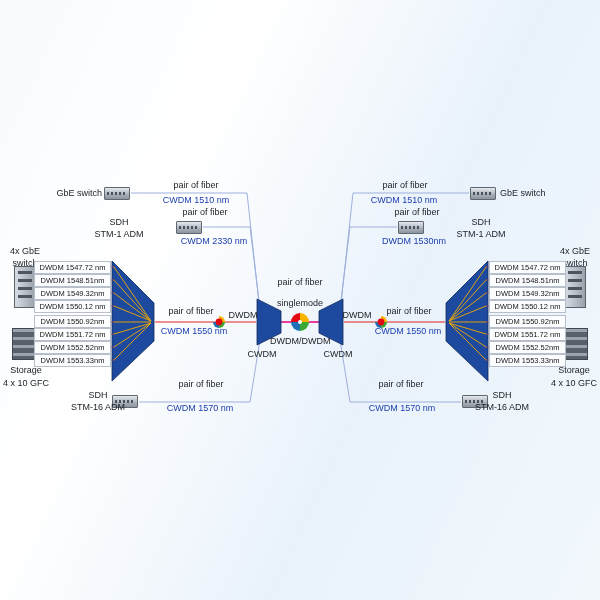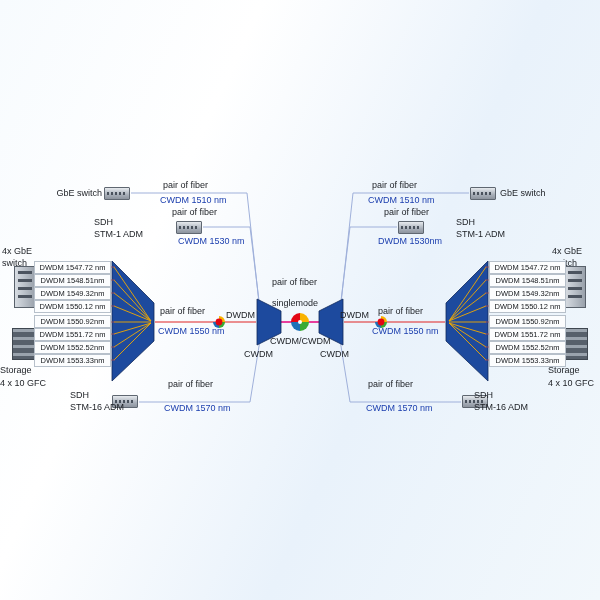--- a/index.html
+++ b/index.html
@@ -7,21 +7,21 @@
   #canvas{position:relative;width:600px;height:600px;overflow:hidden;
     background:linear-gradient(115deg,#f7fbfe 0%,#ffffff 30%,#e9f2fb 62%,#f2f8fc 100%)}
   svg.wires{position:absolute;left:0;top:0;width:600px;height:600px}
   .fiber{fill:none;stroke:#9fb0da;stroke-width:1}
   .red{stroke:#e02424;stroke-width:1.2}
   .mag{stroke:#e5007d;stroke-width:1.4}
   .fan{stroke:#f2a900;stroke-width:0.9}
   .conn{stroke:#b05050;stroke-width:0.8}
   .mux{fill:#1d4a9e;stroke:#10295c;stroke-width:0.8}
   .lbl{position:absolute;font-size:9px;line-height:11px;color:#1c1f24;white-space:nowrap}
-  .c{}
+  .c{text-align:center}
   .r{text-align:right}
   .wl{color:#1b3eae}
   .chan{position:absolute;width:77px;height:13px;border:1px solid #b7c0ca;background:#fcfdfe;
     font-size:7.5px;line-height:11px;text-align:center;color:#15181c;white-space:nowrap;overflow:hidden}
   .dev{position:absolute;width:26px;height:13px;border:1px solid #5f6771;border-radius:1px;
     background:linear-gradient(180deg,#e6eaee,#a8afb9 60%,#8d949e)}
   .dev:before{content:"";position:absolute;left:2px;right:2px;top:4px;height:3px;
     background:repeating-linear-gradient(90deg,#49515c 0 2px,rgba(0,0,0,0) 2px 4px)}
   .rack{position:absolute;width:22px;height:42px;border:1px solid #59616b;
     background:linear-gradient(90deg,#d8dde3,#99a1ab)}
@@ -144,31 +144,31 @@
   <span class="lbl c" style="left:2px;top:246px;width:46px">4x GbE</span>
   <span class="lbl c" style="left:2px;top:258px;width:46px">switch</span>
   <span class="lbl c" style="left:0px;top:365px;width:52px">Storage</span>
   <span class="lbl c" style="left:0px;top:378px;width:52px">4 x 10 GFC</span>
   <span class="lbl c" style="left:70px;top:390px;width:56px">SDH</span>
   <span class="lbl c" style="left:70px;top:402px;width:56px">STM-16 ADM</span>
 
   <span class="lbl c" style="left:163px;top:180px;width:66px">pair of fiber</span>
   <span class="lbl c wl" style="left:160px;top:195px;width:72px">CWDM 1510 nm</span>
   <span class="lbl c" style="left:172px;top:207px;width:66px">pair of fiber</span>
-  <span class="lbl c wl" style="left:178px;top:236px;width:72px">CWDM 1530 nm</span>
+  <span class="lbl c wl" style="left:178px;top:236px;width:72px">CWDM 2330 nm</span>
   <span class="lbl c" style="left:160px;top:306px;width:62px">pair of fiber</span>
   <span class="lbl c wl" style="left:158px;top:326px;width:72px">CWDM 1550 nm</span>
   <span class="lbl c" style="left:168px;top:379px;width:66px">pair of fiber</span>
   <span class="lbl c wl" style="left:164px;top:403px;width:72px">CWDM 1570 nm</span>
 
   <span class="lbl c" style="left:272px;top:277px;width:56px">pair of fiber</span>
   <span class="lbl c" style="left:272px;top:298px;width:56px">singlemode</span>
   <span class="lbl c" style="left:226px;top:310px;width:34px">DWDM</span>
   <span class="lbl c" style="left:340px;top:310px;width:34px">DWDM</span>
-  <span class="lbl c" style="left:270px;top:336px;width:60px">CWDM/CWDM</span>
+  <span class="lbl c" style="left:270px;top:336px;width:60px">DWDM/DWDM</span>
   <span class="lbl c" style="left:244px;top:349px;width:36px">CWDM</span>
   <span class="lbl c" style="left:320px;top:349px;width:36px">CWDM</span>
 
   <span class="lbl" style="left:500px;top:188px;width:62px">GbE switch</span>
   <span class="lbl c" style="left:456px;top:217px;width:50px">SDH</span>
   <span class="lbl c" style="left:456px;top:229px;width:50px">STM-1 ADM</span>
   <span class="lbl c" style="left:552px;top:246px;width:46px">4x GbE</span>
   <span class="lbl c" style="left:552px;top:258px;width:46px">switch</span>
   <span class="lbl c" style="left:548px;top:365px;width:52px">Storage</span>
   <span class="lbl c" style="left:548px;top:378px;width:52px">4 x 10 GFC</span>

